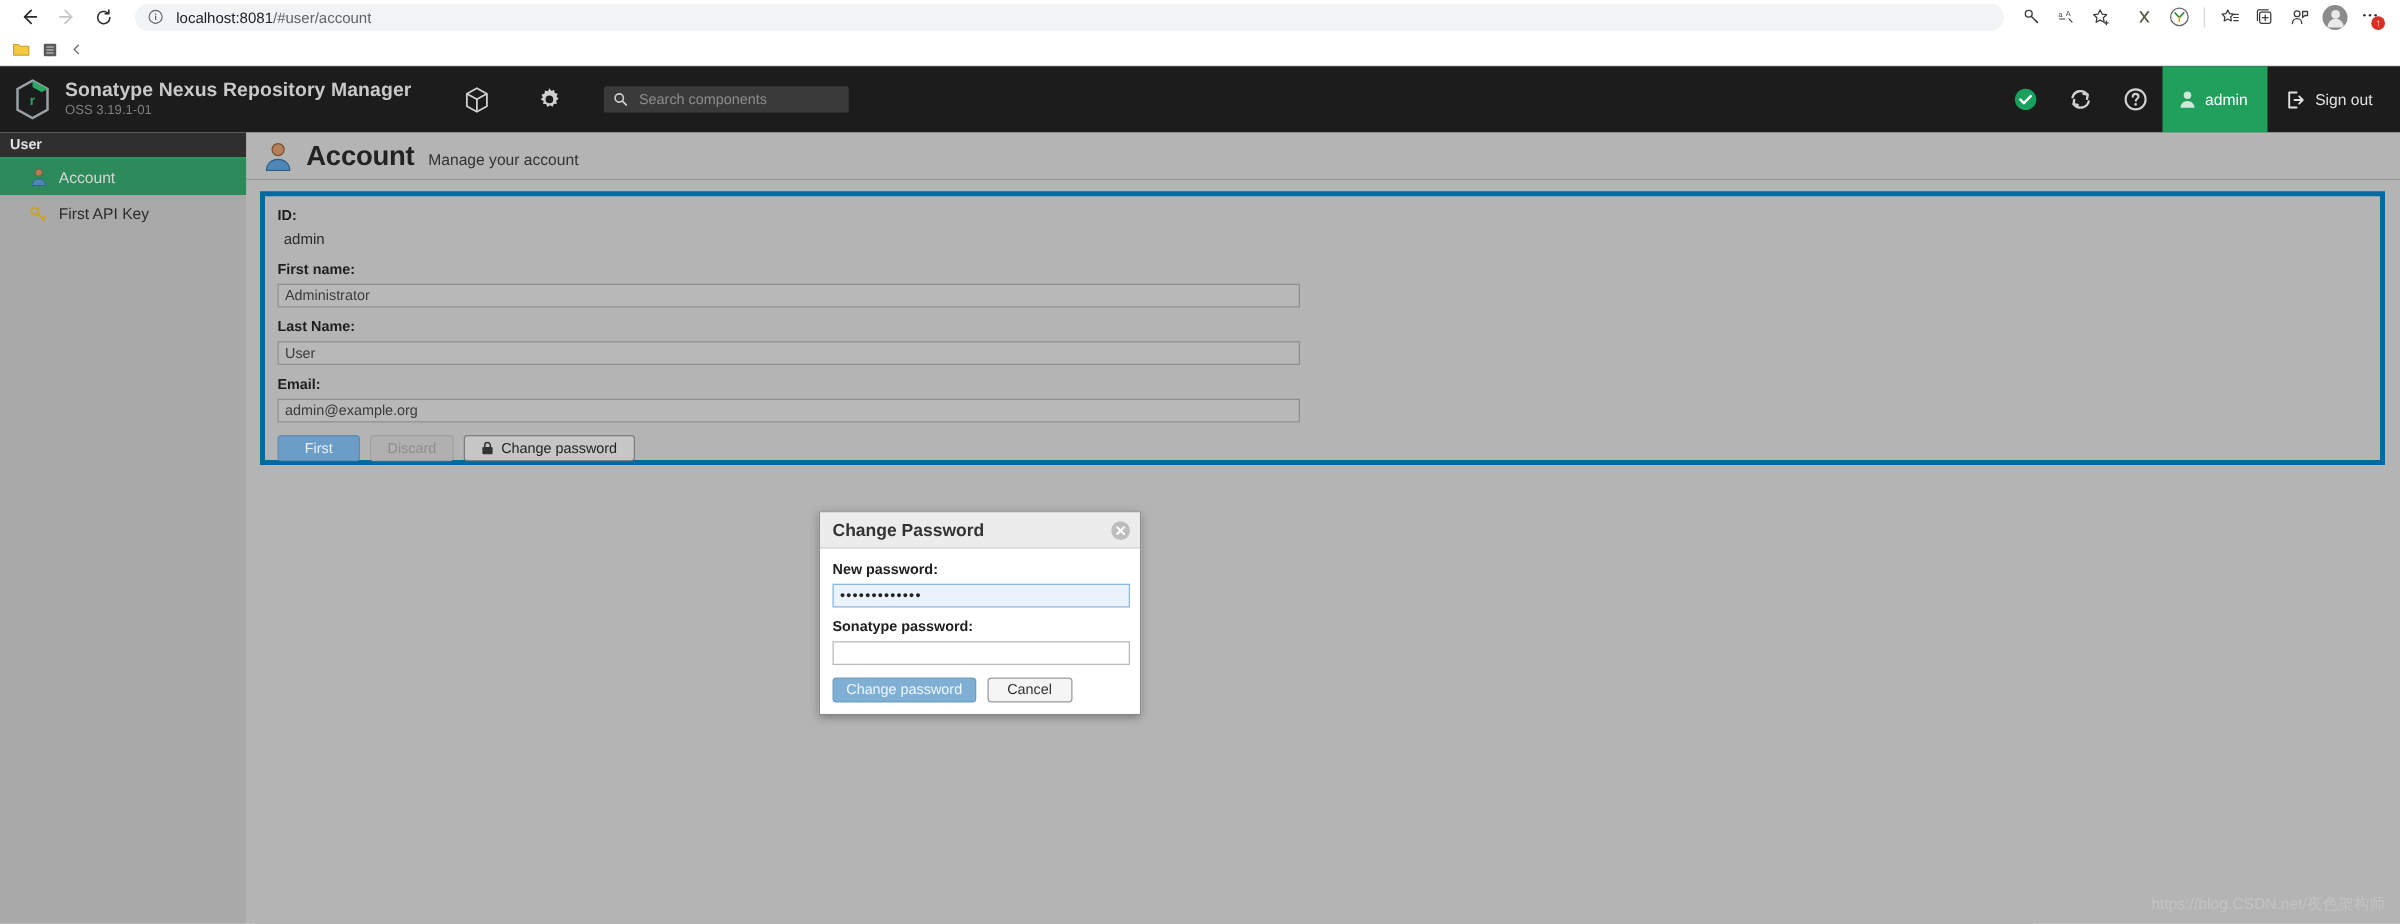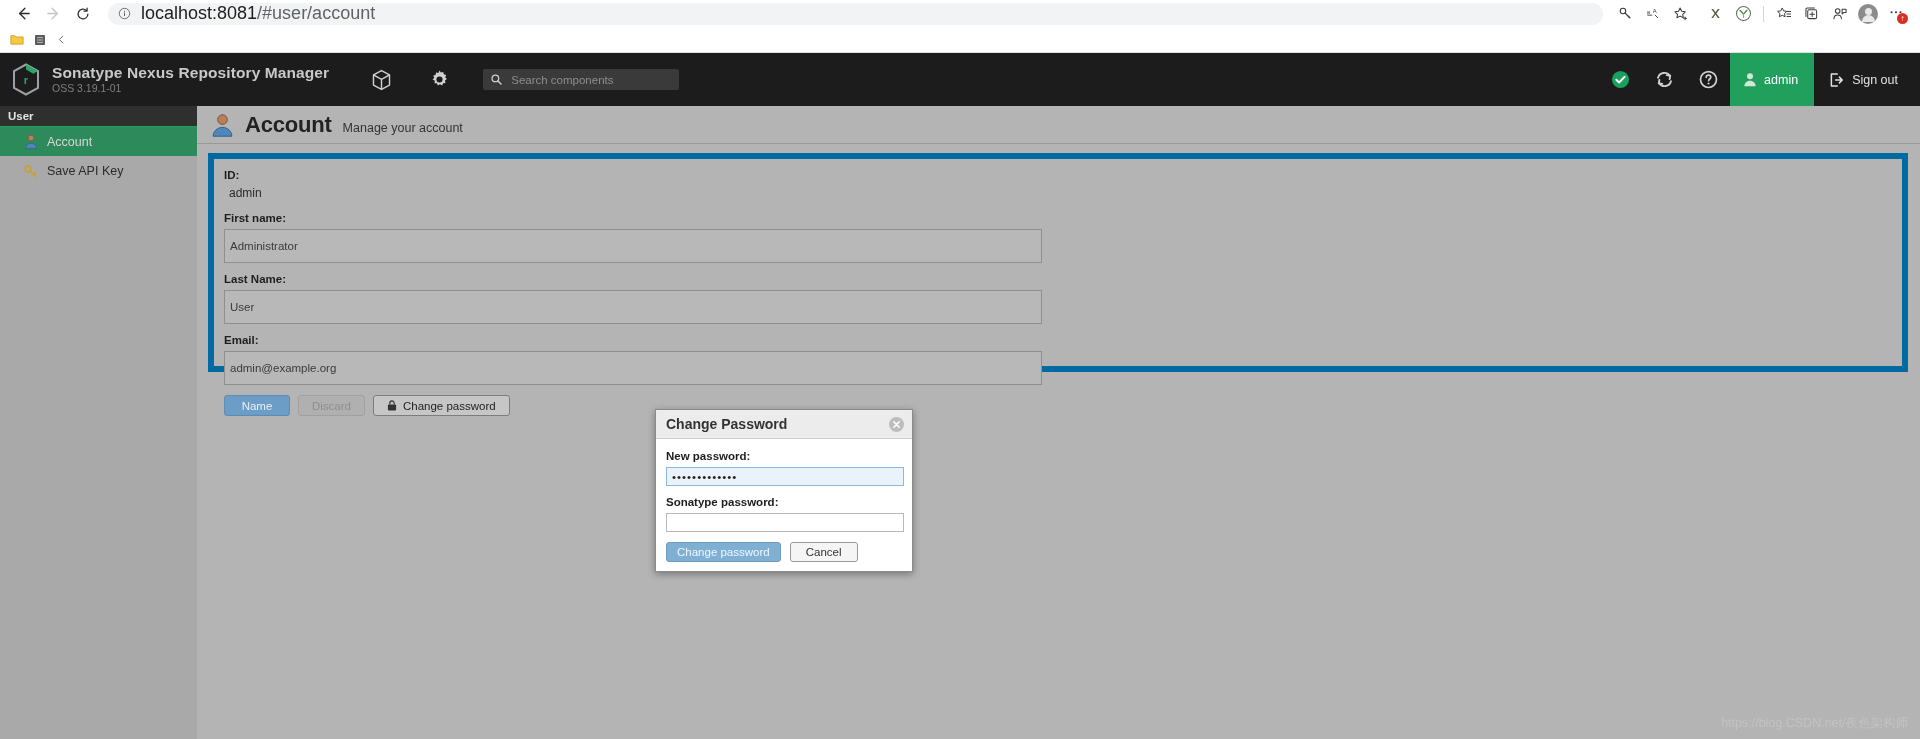--- a/index.html
+++ b/index.html
@@ -43,21 +43,21 @@
     margin-left: 10px;
     margin-right: 8px;
     min-width: 0;
   }
   .omnibox .info-icon {
     margin-right: 10px;
     color: #5f6368;
     display: flex; align-items: center;
   }
   .omnibox .url {
-    font-size: 18px;
+    font-size: 12px;
     color: #202124;
     white-space: nowrap;
     overflow: hidden;
     text-align: right;
   }
   .omnibox .url .host { color: #202124; }
   .omnibox .url .path { color: #5f6368; }
   .toolbar-icons {
     display: flex;
     align-items: center;
@@ -269,40 +269,40 @@
     color: #222;
     letter-spacing: -0.2px;
   }
   .page-head .ph-sub {
     font-size: 12.5px;
     color: #333;
     padding-top: 6px;
   }
   .panel {
     margin: 9px 12px 0 11px;
-    border: 6px solid #0369a1;
+    border: 4px solid #0369a1;
     background: #b4b4b4;
     height: 219px;
     padding: 10px 10px 0 10px;
   }
   .field-label {
     font-size: 11.5px;
     font-weight: bold;
     color: #1e1e1e;
     margin-bottom: 5px;
   }
   .readonly-val {
     font-size: 12px;
     color: #2a2a2a;
     padding-left: 5px;
     margin-bottom: 12px;
   }
   .txt-input {
     width: 818px;
-    height: 34px;
+    height: 19px;
     background: #b8b8b8;
     border: 1px solid #8f8f8f;
     font-size: 11.5px;
     color: #3b3b3b;
     padding: 0 5px;
     font-family: "Liberation Sans", sans-serif;
     outline: none;
     display: block;
     margin-bottom: 10px;
     line-height: 17px;
@@ -675,21 +675,21 @@
       </div>
 
       <div class="sb-item">
         <span class="sb-icon">
           <svg width="15" height="15" viewBox="0 0 16 16">
             <circle cx="5.2" cy="5.2" r="3" fill="none" stroke="#c9a227" stroke-width="1.6"></circle>
             <path d="M7.4 7.4l6 6" stroke="#c9a227" stroke-width="1.6" stroke-linecap="round"></path>
             <path d="M11 11l1.3 1.3M12.6 9.4l1.3 1.3" stroke="#c9a227" stroke-width="1.5" stroke-linecap="round"></path>
           </svg>
         </span>
-        <span>Save API Key</span>
+        <span>First API Key</span>
       </div>
     </div>
 
     <div class="nx-main">
 
       <div class="page-head">
         <span class="ph-icon">
           <svg width="23" height="24" viewBox="0 0 23 24">
             <circle cx="11.5" cy="6.6" r="4.8" fill="#b5805a" stroke="#7a5134" stroke-width="1"></circle>
             <path d="M2.2 23.2c0-5 4.2-8.8 9.3-8.8s9.3 3.8 9.3 8.8z" fill="#4f88b8" stroke="#2f5f88" stroke-width="1"></path>
@@ -707,21 +707,21 @@
         <div class="field-label">First name:</div>
         <input class="txt-input" type="text" value="Administrator" style="">
 
         <div class="field-label">Last Name:</div>
         <input class="txt-input" type="text" value="User" style="">
 
         <div class="field-label">Email:</div>
         <input class="txt-input" type="text" value="admin@example.org" style="">
 
         <div class="btn-row">
-          <button class="btn btn-primary">Name</button>
+          <button class="btn btn-primary">First</button>
           <button class="btn btn-disabled">Discard</button>
           <button class="btn btn-default">
             <span style="display:flex;">
               <svg width="10" height="11" viewBox="0 0 11 12">
                 <rect x="1" y="5" width="9" height="6.4" rx="1" fill="#333"></rect>
                 <path d="M3.1 5V3.4a2.4 2.4 0 0 1 4.8 0V5" fill="none" stroke="#333" stroke-width="1.3"></path>
               </svg>
             </span>
             <span>Change password</span>
           </button>

